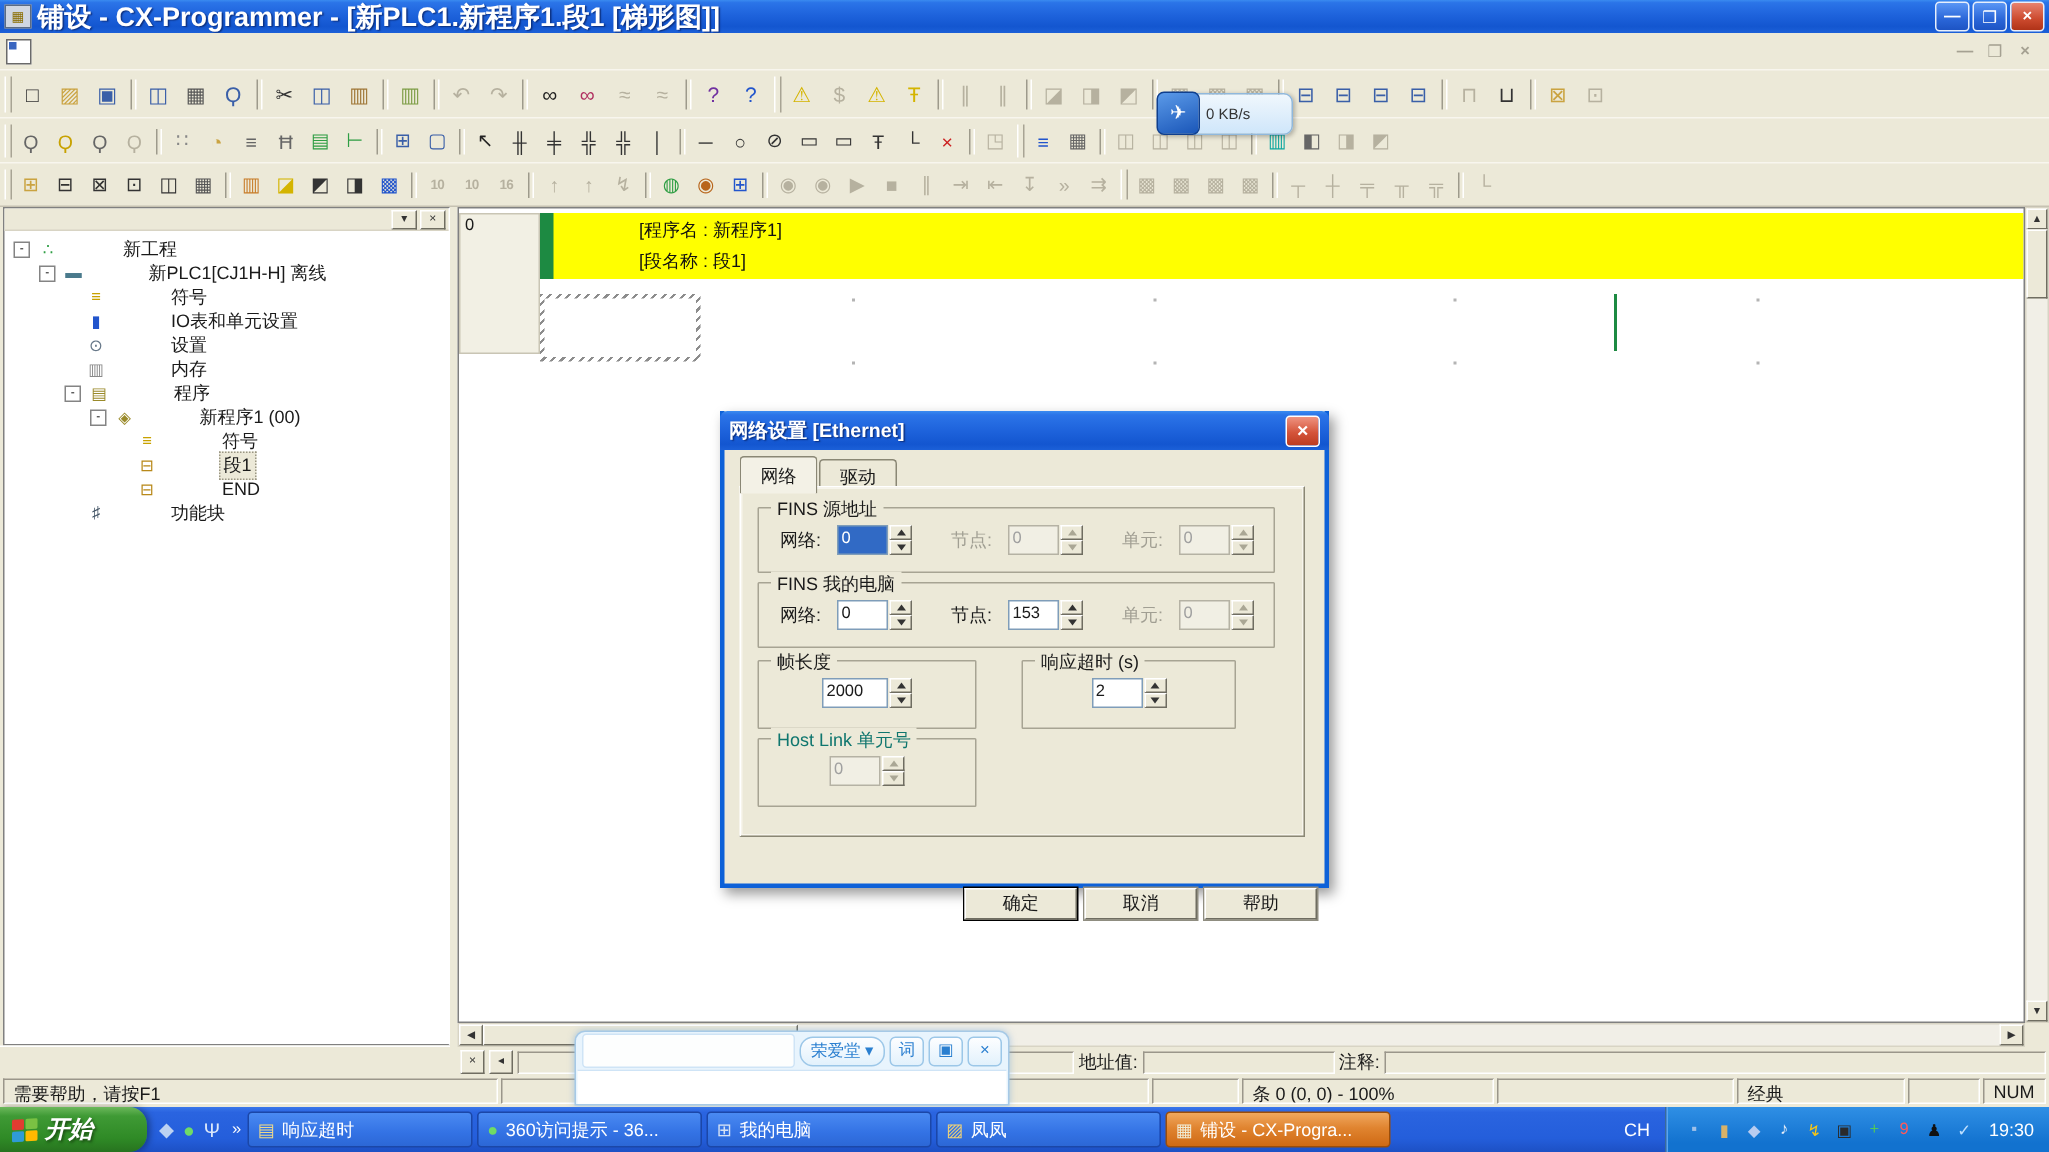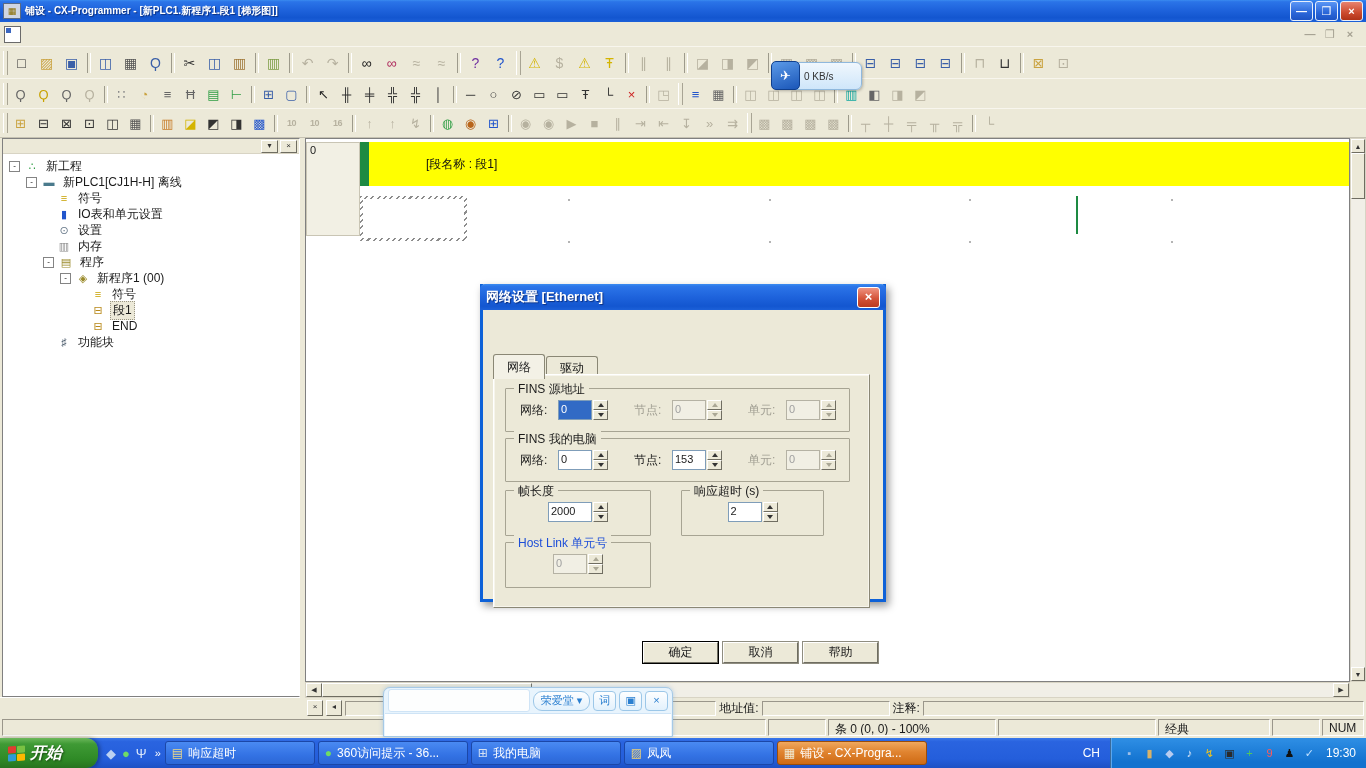--- a/index.html
+++ b/index.html
@@ -1,20 +1,20 @@
 <!DOCTYPE html>
 <html><head>
 <meta charset="utf-8">
 <style>
   html,body{margin:0;padding:0;}
   body{width:1366px;height:768px;overflow:hidden;font-family:"Liberation Sans","DejaVu Sans",sans-serif;background:#ece9d8;position:relative;font-size:12px;color:#1a1a1a;}
   
   .titlebar{position:absolute;left:0;top:0;width:1366px;height:22px;background:linear-gradient(180deg,#3a8bf0 0%,#2b74e8 8%,#1e63dc 45%,#1356d0 80%,#1c60d8 100%);display:flex;align-items:center;padding:0 3px;box-sizing:border-box;}
   .appicon{width:16px;height:14px;background:#cfd6e2;border:1px solid #5a6b84;margin-right:4px;display:flex;align-items:center;justify-content:center;font-size:9px;color:#8a6d00;}
-  .titletext{color:#fff;font-weight:bold;font-size:10px;text-shadow:1px 1px 1px #0c2f7e;white-space:nowrap;}
+  .titletext{color:#fff;font-weight:bold;font-size:18px;text-shadow:1px 1px 1px #0c2f7e;white-space:nowrap;}
   .wbtns{margin-left:auto;display:flex;gap:2px;}
   .wbtn{width:21px;height:18px;border-radius:3px;border:1px solid #e7effc;display:flex;align-items:center;justify-content:center;color:#fff;font-size:11px;font-weight:bold;background:linear-gradient(180deg,#5a96f5,#2a66d8 60%,#1d54c4);}
   .wbtn.close{background:linear-gradient(180deg,#e8836f,#cc4a2e 60%,#b03318);}
   
   .menubar{position:absolute;left:0;top:22px;width:1366px;height:24px;background:#ece9d8;border-bottom:1px solid #d8d4c4;display:flex;align-items:center;}
   .mdiicon{width:15px;height:15px;border:1px solid #6a6a6a;background:#fff;margin:0 6px 0 4px;position:relative;}
   .mdiicon::after{content:"";position:absolute;left:1px;top:1px;width:5px;height:5px;background:#3a66c0;}
   .menuitem{padding:3px 9px;font-size:12.5px;color:#1a1a1a;}
   .mdibtns{margin-left:auto;display:flex;gap:4px;margin-right:8px;color:#a5a192;font-size:11px;font-weight:bold;}
   .mdibtns span{width:16px;text-align:center;}
@@ -35,21 +35,21 @@
   .tbtn.txt .g{font-size:9px;font-weight:bold;letter-spacing:-0.5px;}
   
   .treepanel{position:absolute;left:2px;top:138px;width:298px;height:559px;background:#fff;border:1px solid #808080;border-right-color:#fff;box-sizing:border-box;}
   .treehead{height:14px;background:#ece9d8;border-bottom:1px solid #d8d4c4;display:flex;align-items:center;justify-content:flex-end;gap:2px;padding-right:2px;}
   .treehead .hb{width:15px;height:11px;background:#ece9d8;border:1px solid;border-color:#fff #6f6d61 #6f6d61 #fff;font-size:8px;line-height:9px;text-align:center;color:#333;}
   .tree{padding-top:4px;}
   .titem{display:flex;align-items:center;height:16px;white-space:nowrap;}
   .texp{width:9px;height:9px;border:1px solid #848484;background:#fff;font-size:8px;line-height:7px;text-align:center;color:#000;margin-right:4px;flex:none;}
   .texp:empty{border:none;background:transparent;}
   .ticon{width:16px;text-align:center;font-size:11px;margin-right:4px;flex:none;}
-  .tlabel{font-size:12px;padding:0 2px;}
+  .tlabel{font-size:12px;padding:0 2px;margin-left:36px;}
   .titem.sel .tlabel{background:#ece9d8;border:1px dotted #9a9684;}
   .treetabs{position:absolute;left:0;top:697px;width:300px;height:20px;background:#ece9d8;border-top:1px solid #fff;display:flex;align-items:flex-start;}
   .ptab{margin-left:4px;padding:1px 14px 3px;background:#ece9d8;border:1px solid #808080;border-top:none;border-radius:0 0 4px 4px;font-size:12px;transform:skewX(-8deg);}
   .ptab span{display:inline-block;transform:skewX(8deg);}
   
   .ladderwrap{position:absolute;left:305px;top:138px;width:1061px;height:560px;background:#ece9d8;}
   .ladder{position:absolute;left:0;top:0;right:16px;bottom:16px;background:#fff;border:1px solid #808080;overflow:hidden;}
   .rungcol{position:absolute;left:0;top:3px;width:54px;height:94px;background:#f2f0e4;border:1px solid #c9c5b4;box-sizing:border-box;font-size:11px;padding:1px 3px;}
   .banner{position:absolute;left:54px;top:3px;right:0;height:44px;background:#ffff00;display:flex;flex-direction:column;justify-content:space-evenly;padding-left:66px;box-sizing:border-box;}
   .banner::before{content:"";position:absolute;left:0;top:0;bottom:0;width:9px;background:#1d8a42;}
@@ -72,31 +72,31 @@
   .statusrow1{position:absolute;left:305px;top:698px;width:1061px;height:20px;background:#ece9d8;display:flex;align-items:center;gap:3px;padding:0 2px;box-sizing:border-box;}
   .minibtn{width:14px;height:14px;background:#ece9d8;border:1px solid;border-color:#fff #6f6d61 #6f6d61 #fff;font-size:8px;line-height:12px;text-align:center;color:#333;flex:none;}
   .sunk{border:1px solid;border-color:#9a968a #fff #fff #9a968a;background:#ece9d8;height:15px;box-sizing:border-box;}
   .addrfill{flex:1 1 310px;}
   .addrfield{width:128px;}
   .cmtfield{flex:1 1 380px;}
   .slabel{font-size:12px;white-space:nowrap;}
   .statusrow2{position:absolute;left:0;top:718px;width:1366px;height:19px;background:#ece9d8;display:flex;align-items:stretch;gap:2px;padding:1px 2px;box-sizing:border-box;}
   .pane{border:1px solid;border-color:#9a968a #fff #fff #9a968a;font-size:12px;padding:1px 6px;white-space:nowrap;overflow:hidden;box-sizing:border-box;}
   
-  .dialog{position:absolute;left:480px;top:284px;width:406px;height:318px;background:#ece9d8;border:3px solid #0d61d8;border-top:none;box-shadow:3px 4px 8px rgba(0,0,0,.4);box-sizing:border-box;text-decoration:underline;}
+  .dialog{position:absolute;left:480px;top:274px;width:406px;height:318px;background:#ece9d8;border:3px solid #0d61d8;border-top:none;box-shadow:3px 4px 8px rgba(0,0,0,.4);box-sizing:border-box;text-decoration:underline;}
   .dtitle{position:absolute;left:-3px;top:0;width:406px;height:26px;background:linear-gradient(180deg,#3a8bf0 0%,#2b74e8 10%,#1e63dc 50%,#1356d0 85%,#1c60d8 100%);display:flex;align-items:center;padding:0 6px;box-sizing:border-box;border-radius:5px 5px 0 0;}
   .dtitle .t{color:#fff;font-weight:bold;font-size:13px;text-shadow:1px 1px 1px #0c2f7e;}
   .dclose{margin-left:auto;width:21px;height:19px;border-radius:3px;border:1px solid #fff;background:linear-gradient(180deg,#ef9380,#d4543a 55%,#bc3b20);color:#fff;font-weight:bold;font-size:13px;line-height:17px;text-align:center;}
-  .dbody{position:absolute;left:0;top:26px;right:0;bottom:0;margin-top:40px;}
+  .dbody{position:absolute;left:0;top:26px;right:0;bottom:0;}
   .dtab{position:absolute;font-size:12px;text-align:center;background:#ece9d8;border:1px solid #8a8775;border-bottom:none;border-radius:3px 3px 0 0;padding:3px 0 2px;width:50px;}
   .dtab.active{z-index:2;padding:4px 0 3px;background:#f3f1e6;}
   .tabpage{position:absolute;left:10px;top:24px;width:375px;height:232px;background:#ece9d8;border:1px solid;border-color:#fff #8a8775 #8a8775 #fff;box-shadow:0 0 0 1px #f7f5ec inset;}
   .fgroup{position:absolute;border:1px solid #a7a493;border-radius:1px;box-sizing:border-box;}
   .fgroup .glabel{position:absolute;top:-8px;left:8px;background:#ece9d8;padding:0 4px;font-size:12px;}
-  .fgroup.disg .glabel{color:#1d4ed8;}
+  .fgroup.disg .glabel{color:#0f766e;}
   .frow{display:flex;gap:26px;padding:11px 0 0 14px;align-items:center;}
   .frow.center{justify-content:center;padding-left:0;}
   .ffield{display:flex;align-items:center;gap:4px;}
   .flabel{font-size:12px;width:34px;white-space:nowrap;}
   .ffield.dis .flabel{color:#a19f93;}
   .spinbox{display:flex;}
   .sval{width:28px;height:16px;background:#fff;border:1px solid #7f9db9;font-size:11px;padding:1px 2px;line-height:14px;box-sizing:content-box;}
   .ffield.dis .sval{background:#f1efe4;color:#a0a0a0;border-color:#b5b2a4;}
   .ffield.wide .sval{width:38px;}
   .sval.selval{background:#316ac5;color:#fff;}
@@ -611,20 +611,21 @@
     </div>
 </div>
 <div class="treetabs">
   <span class="ptab"><span>工程</span></span>
 </div>
 
 <div class="ladderwrap">
   <div class="ladder">
     <div class="rungcol"><span>0</span></div>
     <div class="banner">
+      <span class="bline">[程序名 : 新程序1]</span>
       <span class="bline">[段名称 : 段1]</span>
     </div>
     <div class="selcell"></div>
     <div class="busline"></div>
     <div class="dot" style="left:262px;top:60px;"></div>
     <div class="dot" style="left:463px;top:60px;"></div>
     <div class="dot" style="left:663px;top:60px;"></div>
     <div class="dot" style="left:865px;top:60px;"></div>
     <div class="dot" style="left:262px;top:102px;"></div>
     <div class="dot" style="left:463px;top:102px;"></div>
@@ -650,20 +651,21 @@
   <span class="minibtn">×</span>
   <span class="minibtn">◂</span>
   <span class="sunk addrfill"></span>
   <span class="slabel">地址值:</span>
   <span class="sunk addrfield"></span>
   <span class="slabel">注释:</span>
   <span class="sunk cmtfield"></span>
 </div>
 
 <div class="statusrow2">
+  <span class="pane" style="width:330px;">需要帮助，请按F1</span>
   <span class="pane" style="flex:1;"></span>
   <span class="pane" style="width:312px;">网络:0, 节点:153) - 离线</span>
   <span class="pane" style="width:58px;"></span>
   <span class="pane" style="width:168px;">条 0 (0, 0)  - 100%</span>
   <span class="pane" style="width:158px;"></span>
   <span class="pane" style="width:112px;">经典</span>
   <span class="pane" style="width:48px;"></span>
   <span class="pane" style="width:42px;">NUM</span>
 </div>
 

